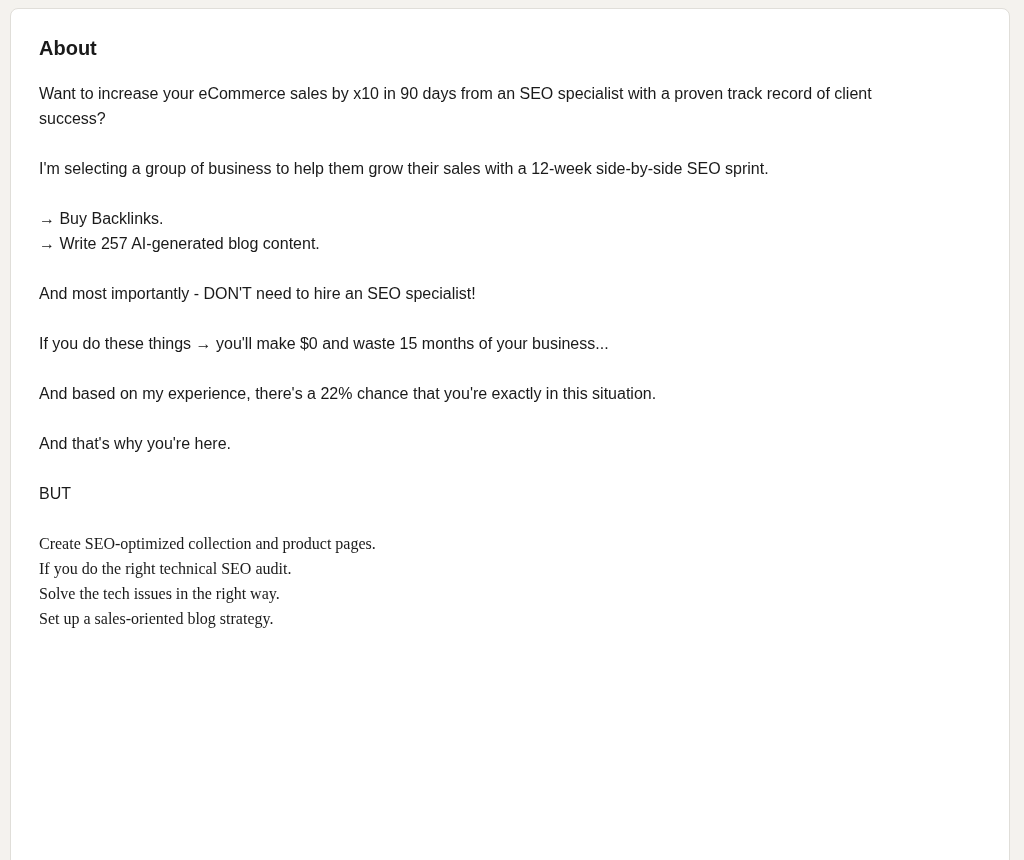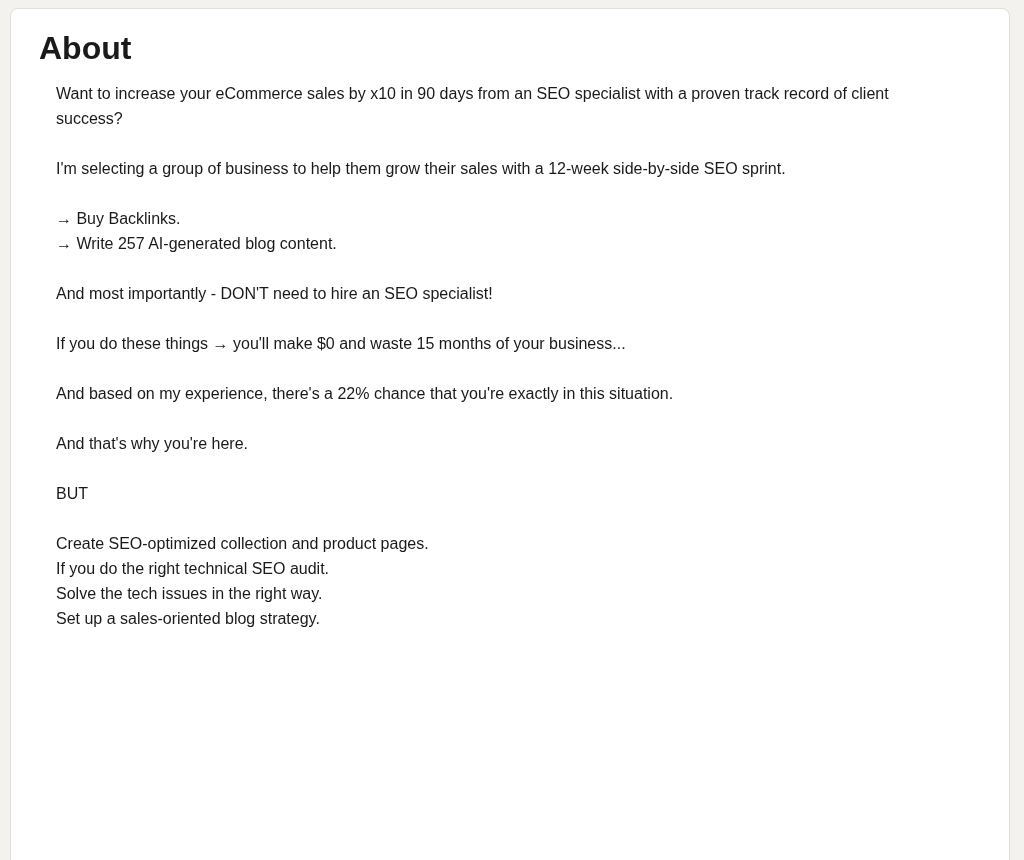--- a/index.html
+++ b/index.html
@@ -24,39 +24,39 @@
     top:8px;
     width:1000px;
     height:920px; 
     background:var(--card-bg);
     border:1px solid var(--card-border);
     border-radius:8px;
     padding:24px 28px;
   }
   .about-title{
     margin:0;
-    font-size:32px;
+    font-size:20px;
     line-height:30px;
     font-weight:700;
     color:var(--text);
     letter-spacing:0;
   }
   .about-body{
     margin-top:18px;
     font-size:16px;
     line-height:25px;
     color:var(--text);
-    margin-left:17px;
   }
   .about-paragraph{
     margin:0 0 25px 0;
     white-space:pre-line;
   }
   .about-paragraph:last-child{
     margin-bottom:0;
+    font-family:Liberation Serif, serif;
   }
 </style>
 </head>
 <body>
 
 <section class="about-card">
   <h2 class="about-title">About</h2>
 
   <div class="about-body">
     <p class="about-paragraph">Want to increase your eCommerce sales by x10 in 90 days from an SEO specialist with a proven track record of client

